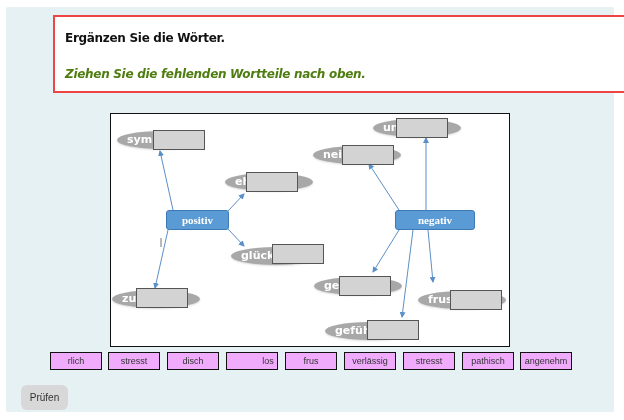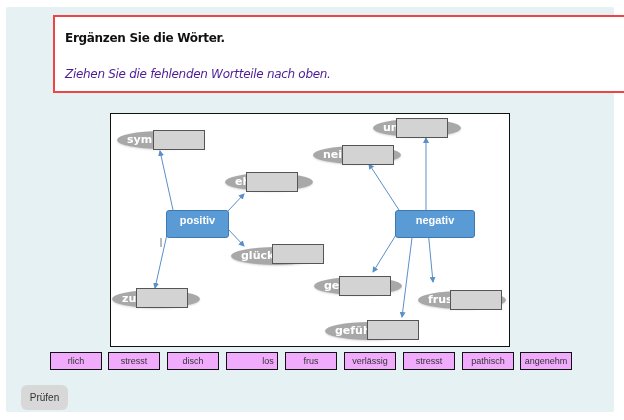--- a/index.html
+++ b/index.html
@@ -1,26 +1,26 @@
 <!DOCTYPE html>
 <html><head>
   <meta charset="utf-8">
   <style>
     html, body { margin: 0; padding: 0; background: #ffffff; }
     body { width: 624px; height: 420px; position: relative; overflow: hidden; font-family: "DejaVu Sans", sans-serif; }
     .panel { position: absolute; left: 6px; top: 7px; width: 608px; height: 405px; background: #e6f1f4; border-radius: 2px; }
     .instr { position: absolute; left: 21px; top: 15px; width: 576px; height: 74px; background: #ffffff; border: 2px solid #ef4444; box-sizing: content-box; margin-left: 32px; }
     .instr .t1 { position: absolute; left: 10px; top: 14px; font-size: 12px; font-weight: bold; color: #111; font-family: "DejaVu Sans", sans-serif; letter-spacing: -0.3px; }
-    .instr .t2 { position: absolute; left: 10px; top: 50px; font-size: 12px; font-weight: normal; font-style: italic; color: #4c1d95; font-family: "DejaVu Sans", sans-serif; letter-spacing: -0.3px; }
+    .instr .t2 { position: absolute; left: 10px; top: 50px; font-size: 12px; font-weight: bold; font-style: italic; color: #4d7c0f; font-family: "DejaVu Sans", sans-serif; letter-spacing: -0.3px; }
     .diagram { position: absolute; left: 110px; top: 113px; width: 400px; height: 234px; background: #ffffff; border: 1px solid #111; box-sizing: border-box; }
     .diagram svg { position: absolute; left: 0; top: 0; }
     .ell { position: absolute; height: 18px; border-radius: 50%; background: #a8a8a8; box-shadow: 0 1px 2px rgba(0,0,0,0.15); }
     .ell .lbl { position: absolute; left: 10px; top: 2px; font-size: 11px; font-weight: bold; color: #ffffff; font-family: "DejaVu Sans", sans-serif; }
     .drop { position: absolute; height: 20px; background: #d3d3d3; border: 1px solid #555; box-sizing: border-box; }
-    .node { position: absolute; height: 28px; background: #5b9bd5; border: 1px solid #3d7ab5; border-radius: 3px; color: #fff; font-size: 11px; font-weight: bold; text-align: center; line-height: 18px; box-sizing: border-box; font-family: Liberation Sans, sans-serif; }
+    .node { position: absolute; height: 20px; background: #5b9bd5; border: 1px solid #3d7ab5; border-radius: 3px; color: #fff; font-size: 11px; font-weight: bold; text-align: center; line-height: 18px; box-sizing: border-box; font-family: Liberation Serif, serif; }
     .chips { position: absolute; left: 50px; top: 352px; }
     .chip { position: absolute; top: 0; width: 52px; height: 18px; background: #f0abfc; border: 1px solid #111; box-sizing: border-box; font-size: 9px; color: #333; text-align: center; line-height: 16px; font-family: "Liberation Sans", sans-serif; cursor: grab; }
     .check-btn { position: absolute; left: 21px; top: 385px; width: 47px; height: 25px; background: #d8d8d8; border: none; border-radius: 6px; font-size: 10px; color: #333; font-family: "Liberation Sans", sans-serif; padding: 0; }
   </style>
 </head>
 <body>
 
 <div class="panel"></div>
 
 <div class="instr">

